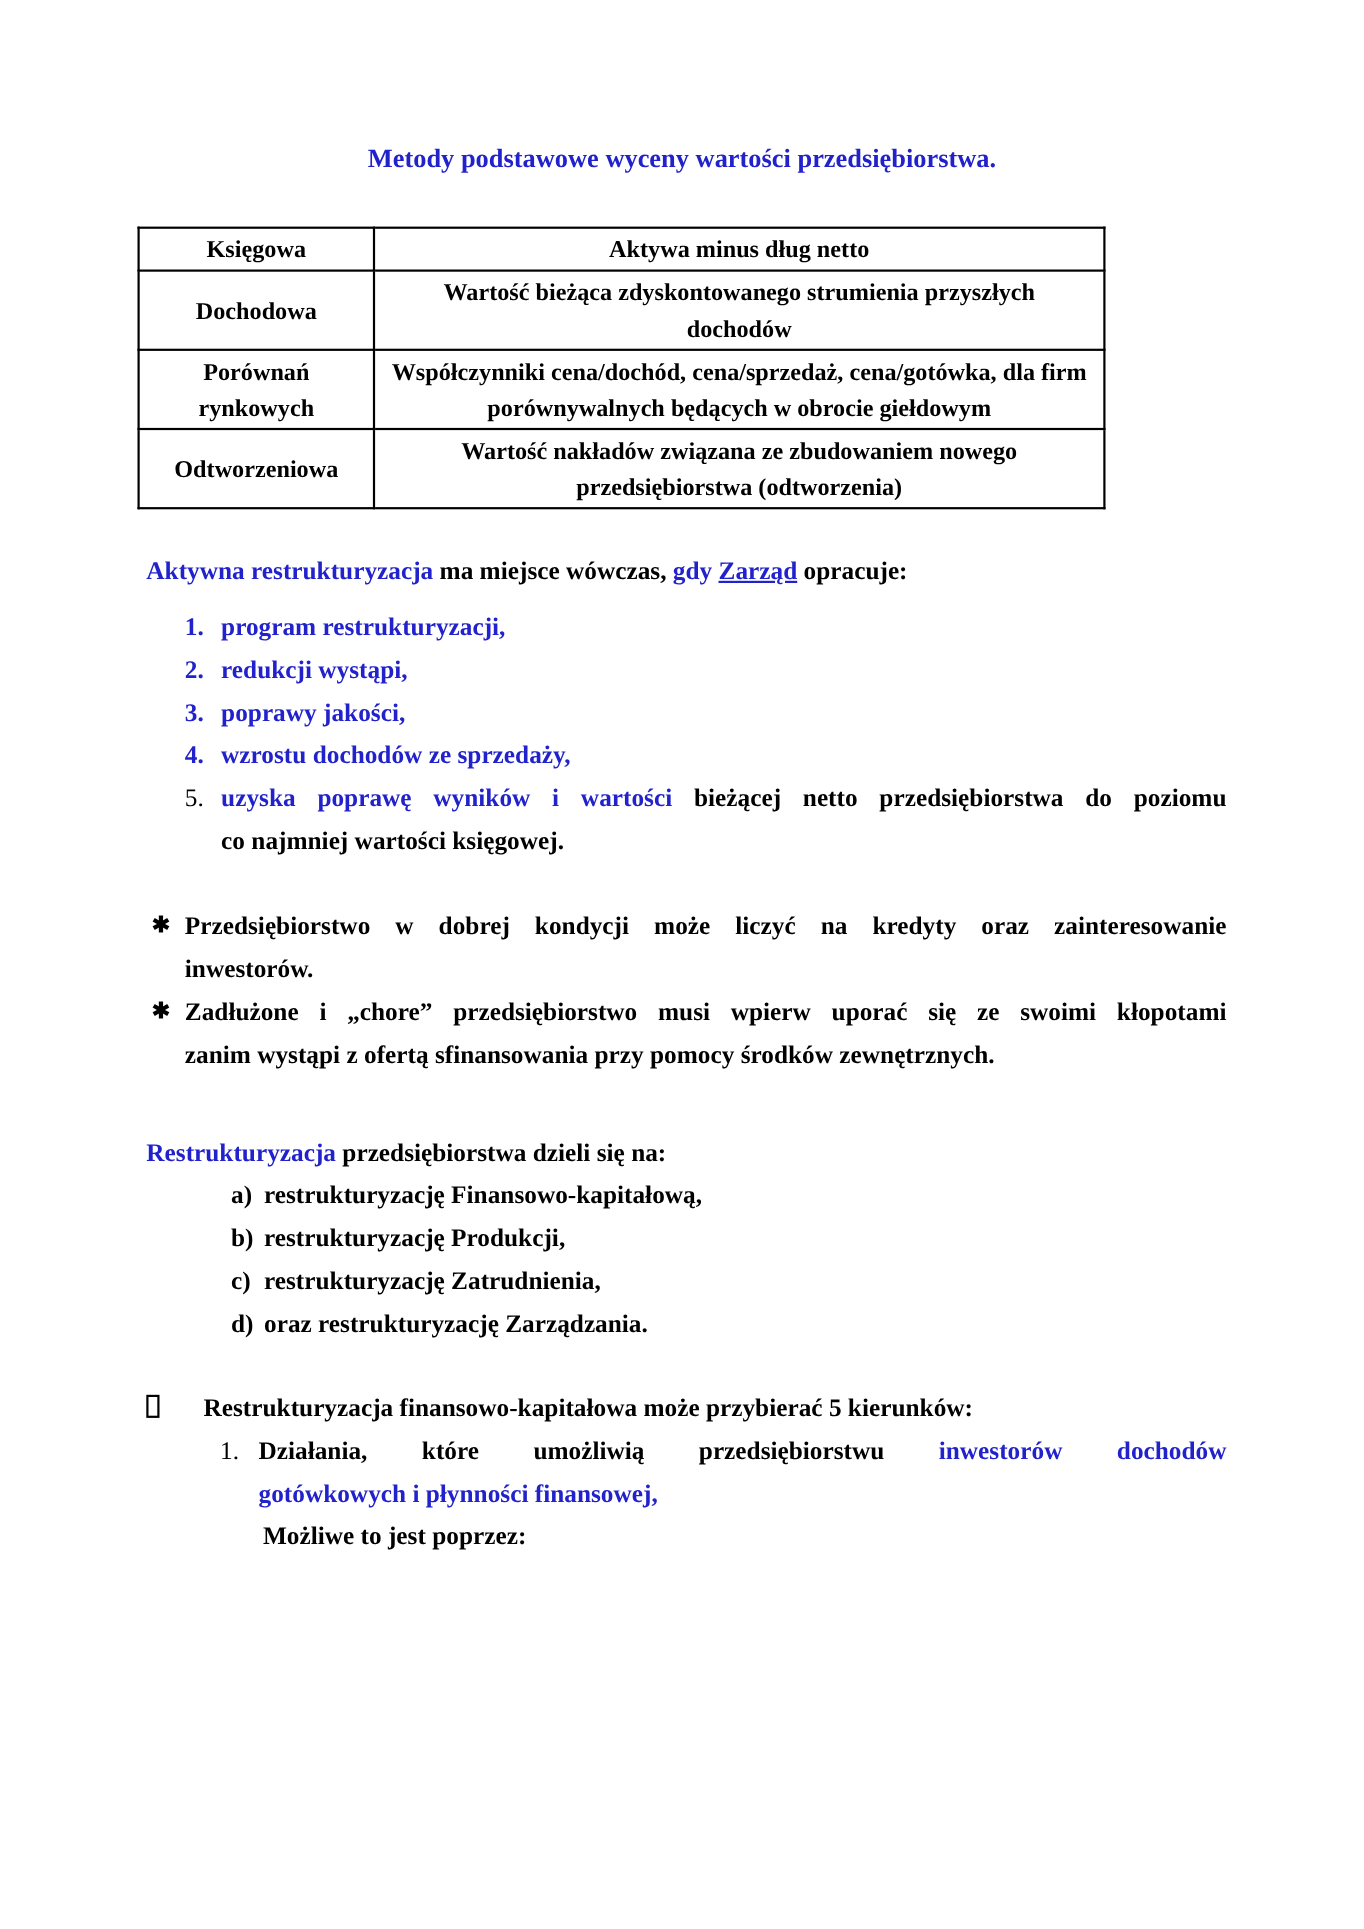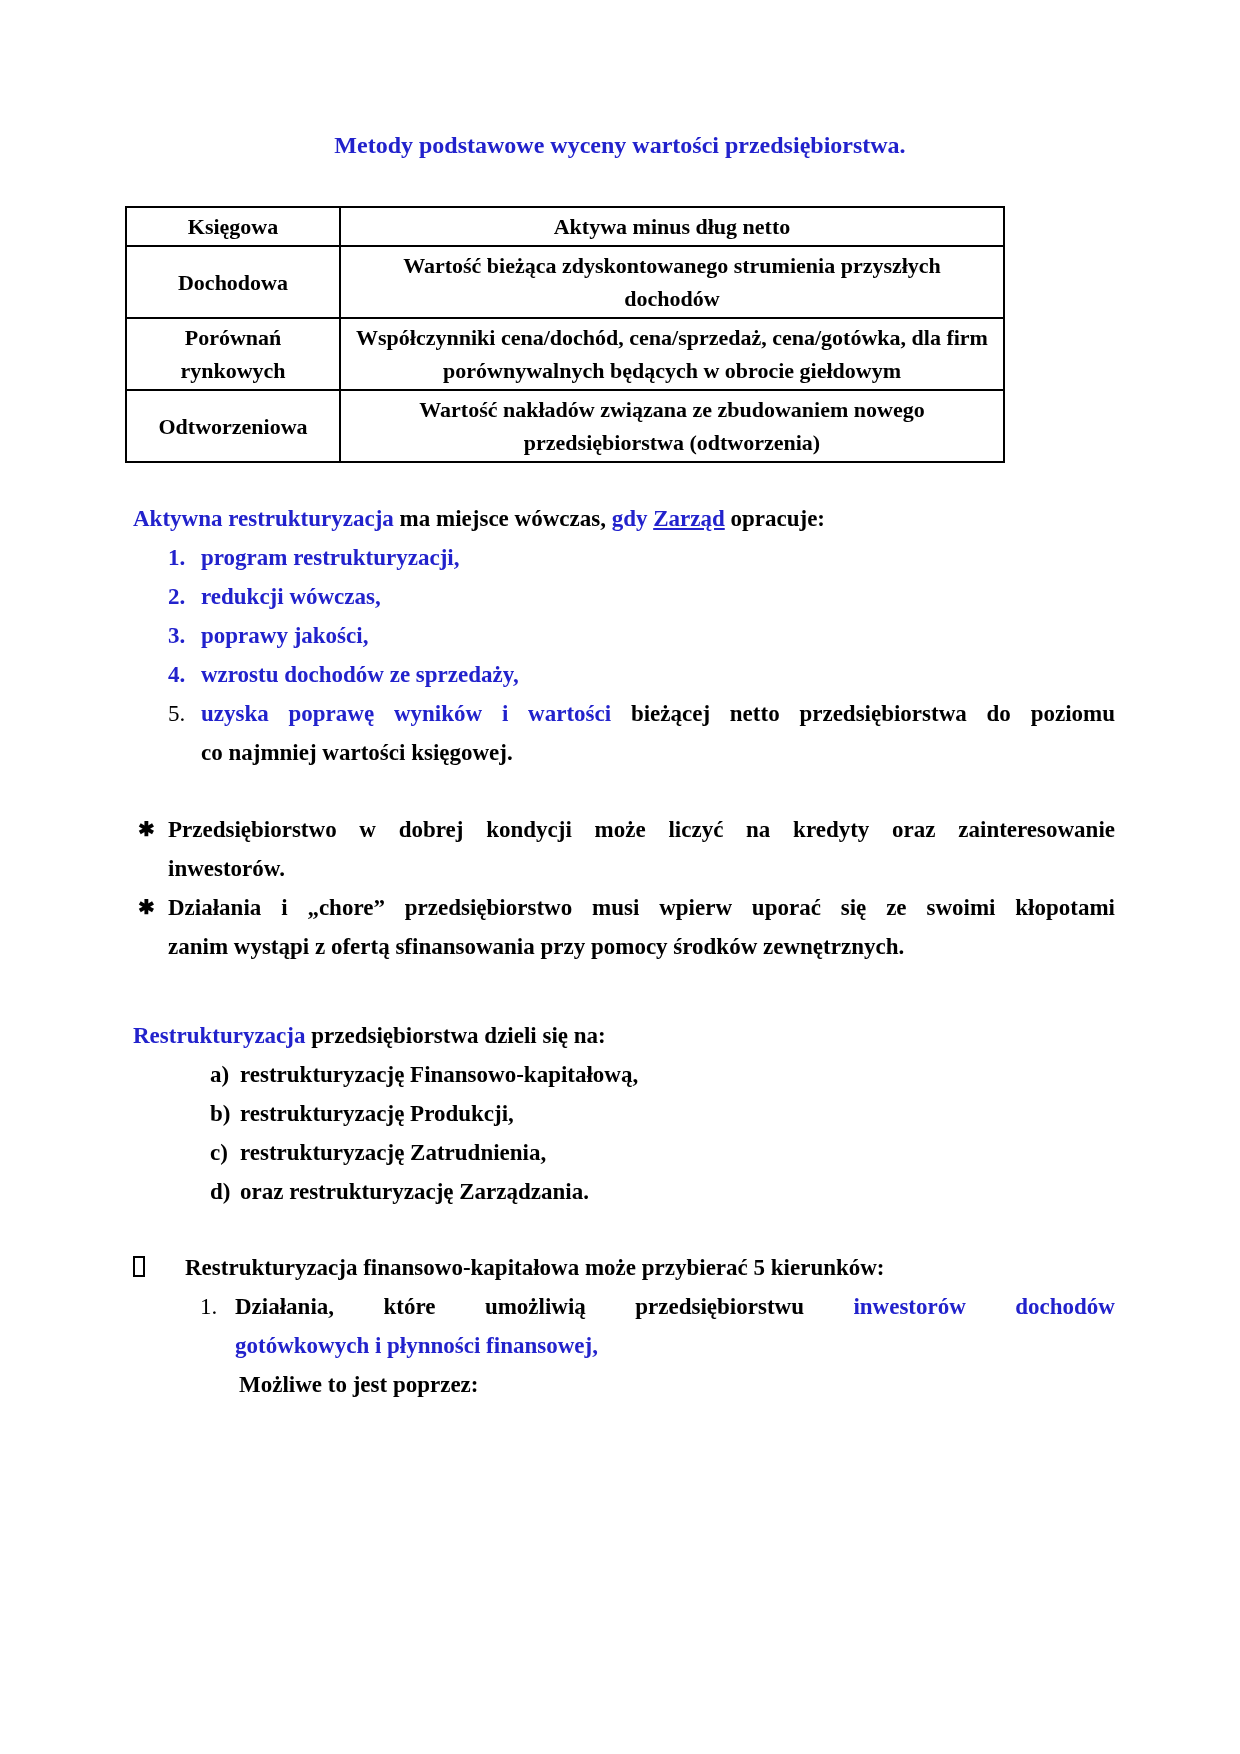--- a/index.html
+++ b/index.html
@@ -23,21 +23,21 @@
     border:2px solid #000; padding:2px 8px;
     text-align:center; vertical-align:middle;
     font-size:22px; line-height:33px;
   }
   td.method{ width:196px; }
   .cl:empty{ display:none; }
   
   .para{ line-height:39px; }
   .blue{ color:var(--blue); }
   .link{ text-decoration:underline; cursor:pointer; }
-  .intro{ margin:36px 0 0 8px; }
+  .intro{ margin:36px 0 12px 8px; }
   .item{ display:flex; line-height:39px; }
   .item .num{ flex:none; margin-left:43px; width:33px; color:var(--blue); }
   .item .num.black-num{ color:#000; font-weight:400; }
   .item .txt{ flex:1; }
   .jline{ text-align:justify; text-align-last:justify; }
   .starlist{ margin-top:38px; }
   .star-item{ display:flex; line-height:39px; }
   .star{ flex:none; margin-left:13px; width:30px; font-size:20px; }
   .star-item .txt{ flex:1; }
   .division-para{ margin:50px 0 0 8px; }
@@ -108,21 +108,21 @@
 
   <p class="para intro"><span class="blue">Aktywna restrukturyzacja</span><span> ma miejsce wówczas, </span><span class="blue">gdy </span><span class="blue link">Zarząd</span><span> opracuje:</span></p>
 
   <div class="numlist">
     <div class="item">
       <span class="num">1.</span>
       <div class="txt blue">program restrukturyzacji,</div>
     </div>
     <div class="item">
       <span class="num">2.</span>
-      <div class="txt blue">redukcji wówczas,</div>
+      <div class="txt blue">redukcji wystąpi,</div>
     </div>
     <div class="item">
       <span class="num">3.</span>
       <div class="txt blue">poprawy jakości,</div>
     </div>
     <div class="item">
       <span class="num">4.</span>
       <div class="txt blue">wzrostu dochodów ze sprzedaży,</div>
     </div>
     <div class="item">
@@ -138,21 +138,21 @@
     <div class="star-item">
       <span class="star">✱</span>
       <div class="txt">
         <div class="jline">Przedsiębiorstwo w dobrej kondycji może liczyć na kredyty oraz zainteresowanie</div>
         <div>inwestorów.</div>
       </div>
     </div>
     <div class="star-item">
       <span class="star">✱</span>
       <div class="txt">
-        <div class="jline">Działania i „chore” przedsiębiorstwo musi wpierw uporać się ze swoimi kłopotami</div>
+        <div class="jline">Zadłużone i „chore” przedsiębiorstwo musi wpierw uporać się ze swoimi kłopotami</div>
         <div>zanim wystąpi z ofertą sfinansowania przy pomocy środków zewnętrznych.</div>
       </div>
     </div>
   </div>
 
   <p class="para division-para"><span class="blue">Restrukturyzacja</span><span> przedsiębiorstwa dzieli się na:</span></p>
 
   <div class="letterlist">
     <div class="letter-item">
       <span class="letter">a)</span>

